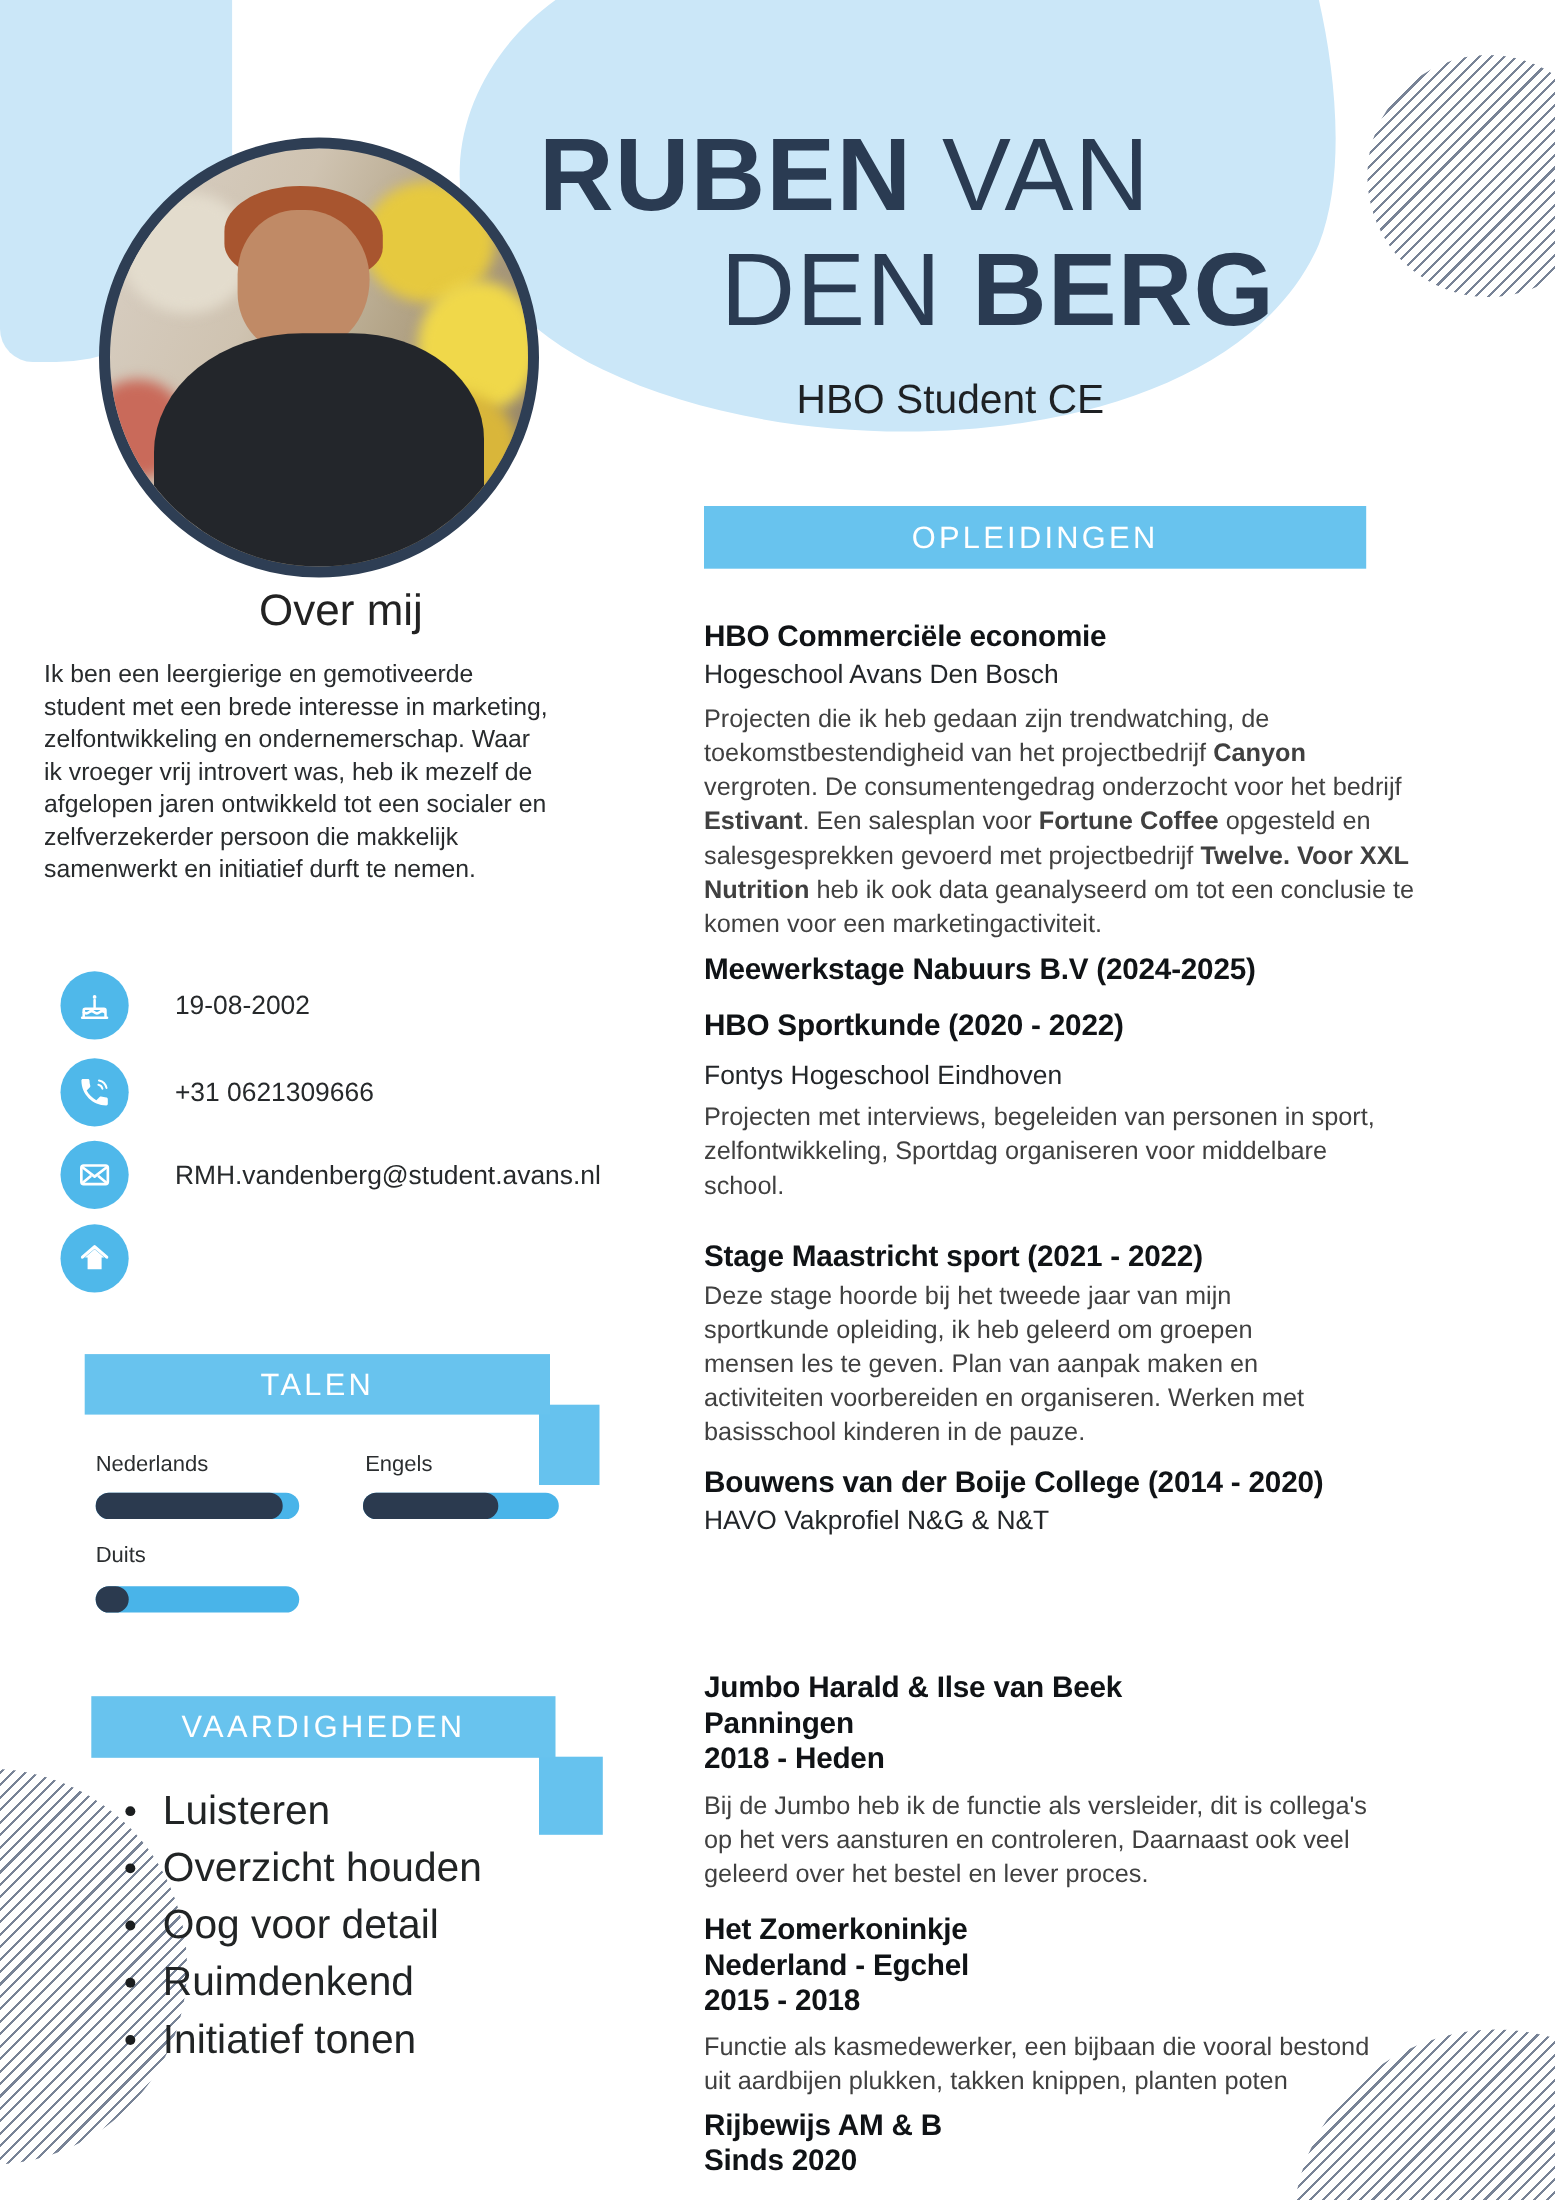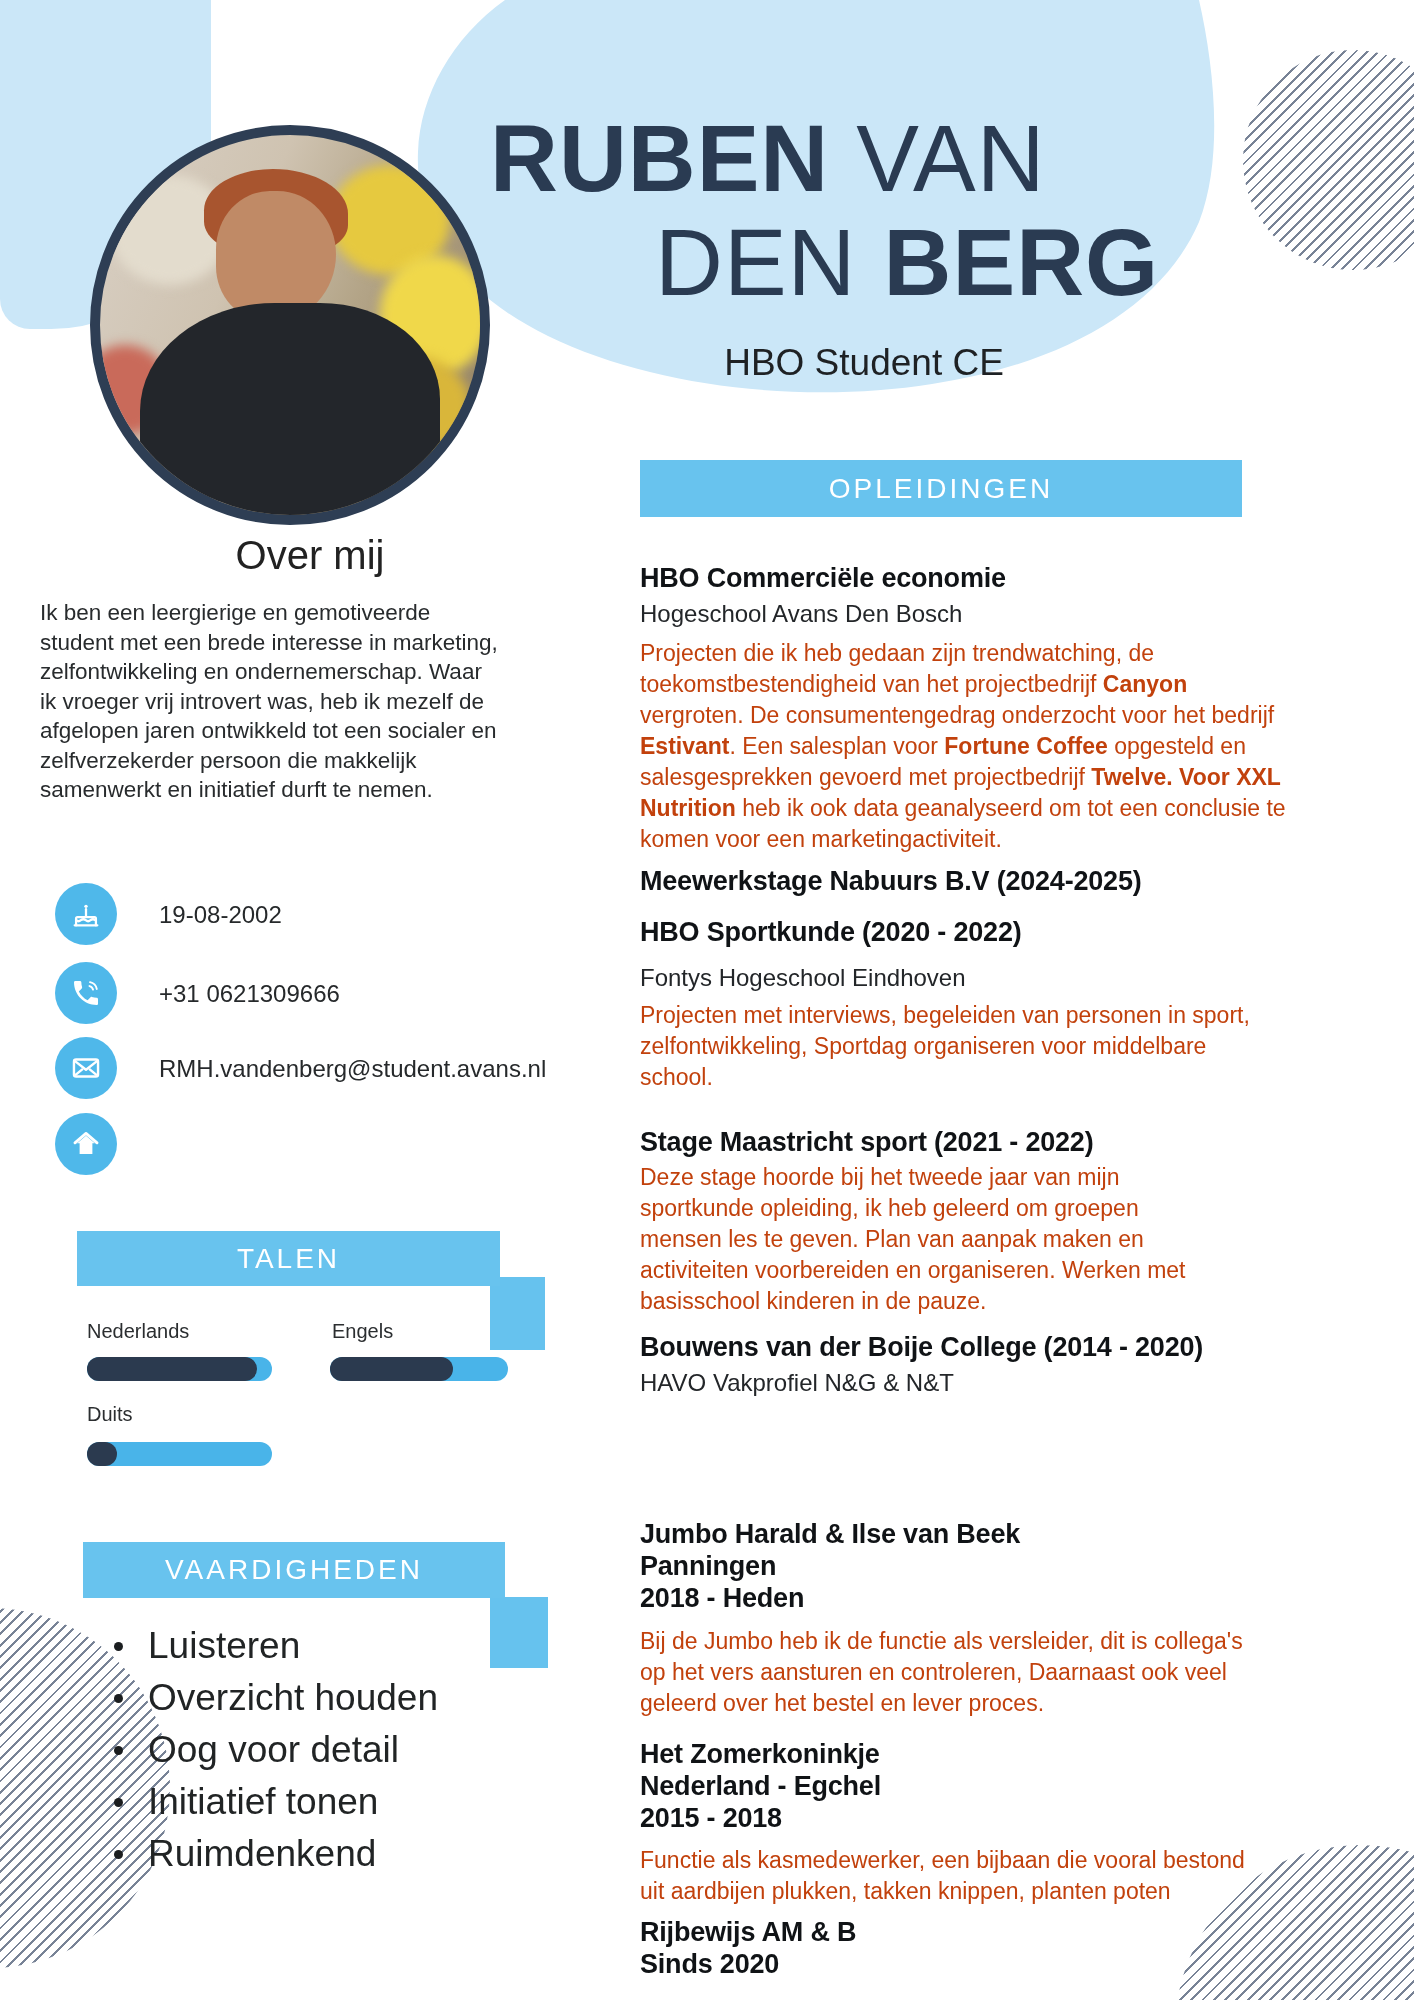--- a/index.html
+++ b/index.html
@@ -49,21 +49,21 @@
   .lang-label{font-size:20px;color:#2b2e30;}
   .bar{height:24px;border-radius:12px;background:#49b4e9;position:absolute;}
   .bar-fill{position:absolute;left:0;top:0;height:100%;border-radius:12px;background:#2b3a4f;}
 
   ul.skills{list-style:none;margin:0;padding:0;}
   ul.skills li{position:relative;height:52px;line-height:52px;font-size:37px;color:#212425;padding-left:48px;}
   ul.skills li::before{content:"";position:absolute;left:14px;top:22px;width:9px;height:9px;border-radius:50%;background:#1b1e20;}
 
   .entry-title{font-size:27px;font-weight:700;color:#101316;white-space:pre-line;line-height:32px;letter-spacing:-.2px;}
   .entry-sub{font-size:24px;color:#232629;}
-  .entry-body{font-size:23px;line-height:31px;color:#c2410c;white-space:pre-line;width:740px;}
+  .entry-body{font-size:23px;line-height:31px;color:#404040;white-space:pre-line;width:740px;}
 </style>
 </head>
 <body>
 
 <div class="page">
 
   <div class="abs corner-rect"></div>
   <svg class="abs blob-svg" width="1414" height="420">
     <path d="M 505 0 C 452 38 420 95 418 152 C 415 228 458 292 548 336 C 655 388 805 404 932 384 C 1062 364 1162 308 1199 222 C 1224 158 1214 66 1199 0 Z" fill="#cbe7f8"></path>
   </svg>
@@ -156,22 +156,22 @@
   <div class="abs z3 lang-label" style="left:87px;top:1403px;">Duits</div>
   <div class="abs bar" style="left:87px;top:1442px;width:185px;">
     <div class="bar-fill" style="width: 16%;"></div>
   </div>
 
   <div class="abs banner" style="left:83px;top:1542px;width:422px;height:56px;">VAARDIGHEDEN</div>
   <ul class="abs z3 skills" style="left:100px;top:1620px;width:400px;">
     <li>Luisteren</li>
     <li>Overzicht houden</li>
     <li>Oog voor detail</li>
+    <li>Ruimdenkend</li>
     <li>Initiatief tonen</li>
-    <li>Ruimdenkend</li>
   </ul>
 
   <div class="abs banner" style="left:640px;top:460px;width:602px;height:57px;">OPLEIDINGEN</div>
 
   <div class="abs z3 entry-title" style="left:640px;top:562px;">HBO Commerciële economie</div>
   <div class="abs z3 entry-sub" style="left:640px;top:600px;">Hogeschool Avans Den Bosch</div>
   <div class="abs z3 entry-body" style="left:640px;top:638px;"><span>Projecten die ik heb gedaan zijn trendwatching, de</span><br><span>toekomstbestendigheid van het projectbedrijf </span><span style="font-weight: 700;">Canyon</span><br><span>vergroten. De consumentengedrag onderzocht voor het bedrijf</span><br><span style="font-weight: 700;">Estivant</span><span>. Een salesplan voor </span><span style="font-weight: 700;">Fortune Coffee</span><span> opgesteld en</span><br><span>salesgesprekken gevoerd met projectbedrijf </span><span style="font-weight: 700;">Twelve. Voor XXL</span><br><span style="font-weight: 700;">Nutrition</span><span> heb ik ook data geanalyseerd om tot een conclusie te</span><br><span>komen voor een marketingactiviteit.</span></div>
 
   <div class="abs z3 entry-title" style="left:640px;top:865px;">Meewerkstage Nabuurs B.V (2024-2025)</div>
 

